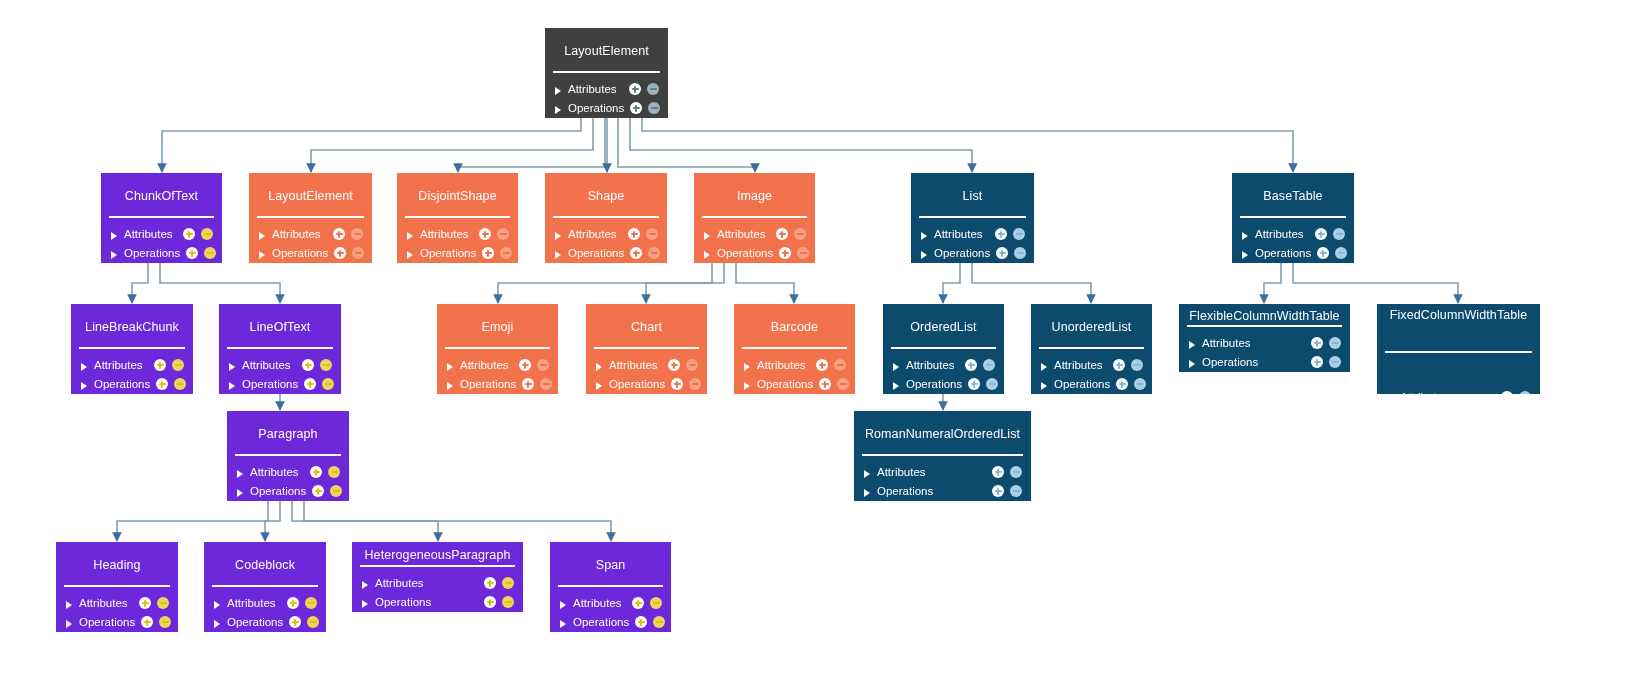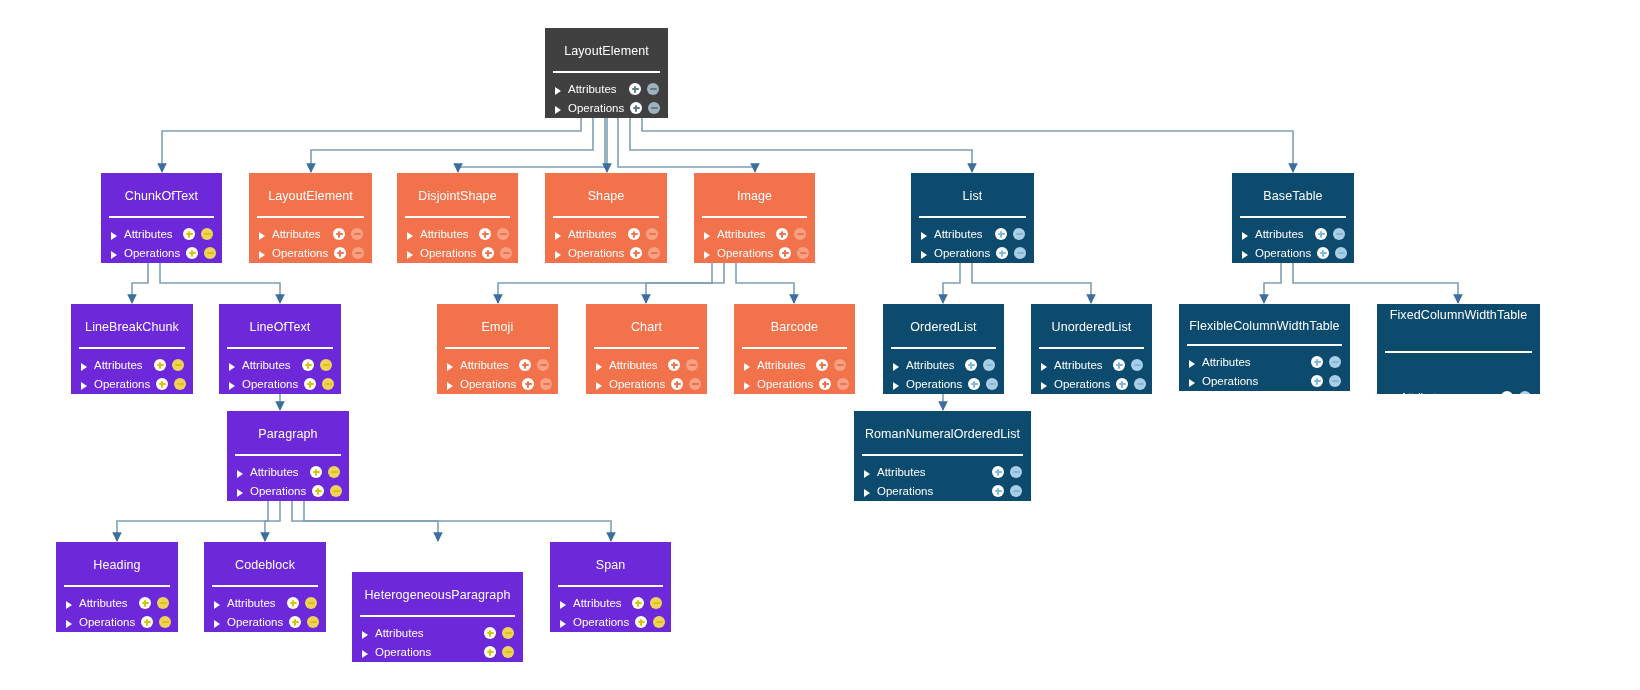--- a/index.html
+++ b/index.html
@@ -427,21 +427,21 @@
           <span class="icn minus"></span>
         </div>
         <div class="row">
           <span class="tri"></span>
           <span class="row-label">Operations</span>
           <span class="icn plus"></span>
           <span class="icn minus"></span>
         </div>
       </div>
     </div>
-    <div class="node blue" style="left: 1179px; top: 304px; width: 171px; height: 87px;">
+    <div class="node blue" style="left: 1179px; top: 304px; width: 171px; height: 68px;">
       <div class="node-title">FlexibleColumnWidthTable</div>
       <div class="node-sep"></div>
       <div class="node-rows">
         <div class="row">
           <span class="tri"></span>
           <span class="row-label">Attributes</span>
           <span class="icn plus"></span>
           <span class="icn minus"></span>
         </div>
         <div class="row">
@@ -535,21 +535,21 @@
           <span class="icn minus"></span>
         </div>
         <div class="row">
           <span class="tri"></span>
           <span class="row-label">Operations</span>
           <span class="icn plus"></span>
           <span class="icn minus"></span>
         </div>
       </div>
     </div>
-    <div class="node yellow" style="left: 352px; top: 572px; width: 171px; height: 90px;">
+    <div class="node yellow" style="left: 352px; top: 542px; width: 171px; height: 70px;">
       <div class="node-title">HeterogeneousParagraph</div>
       <div class="node-sep"></div>
       <div class="node-rows">
         <div class="row">
           <span class="tri"></span>
           <span class="row-label">Attributes</span>
           <span class="icn plus"></span>
           <span class="icn minus"></span>
         </div>
         <div class="row">

